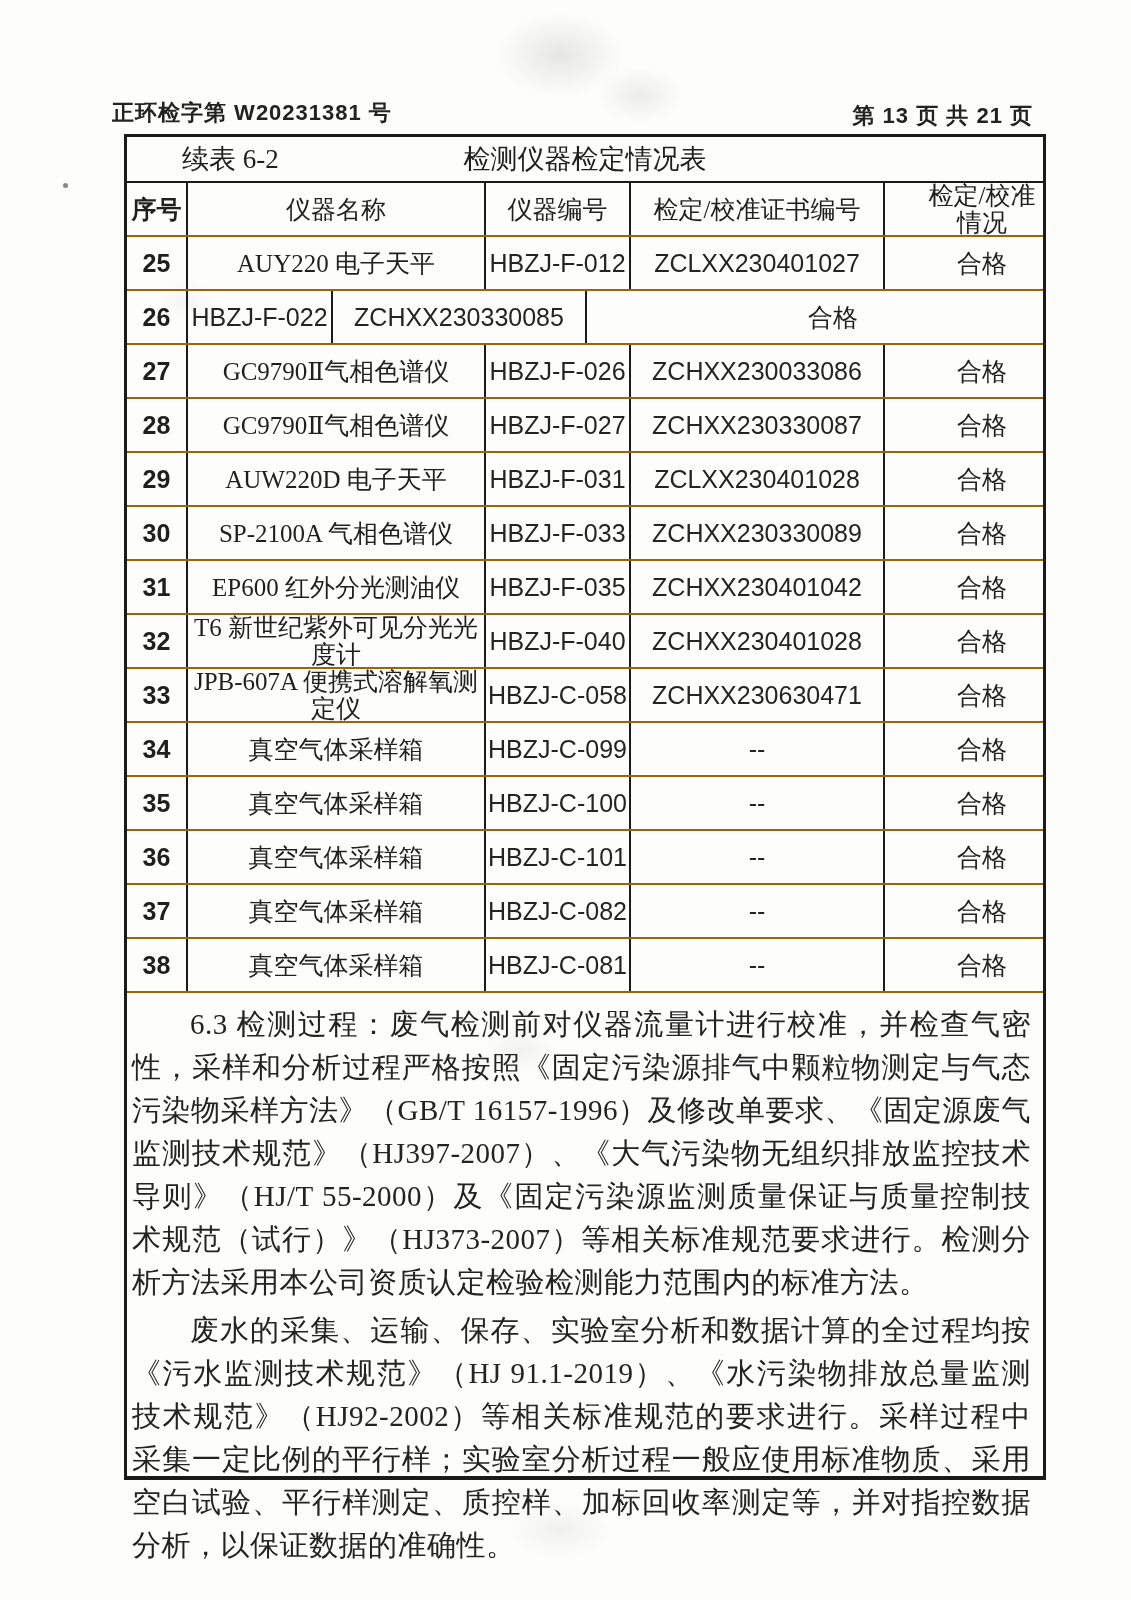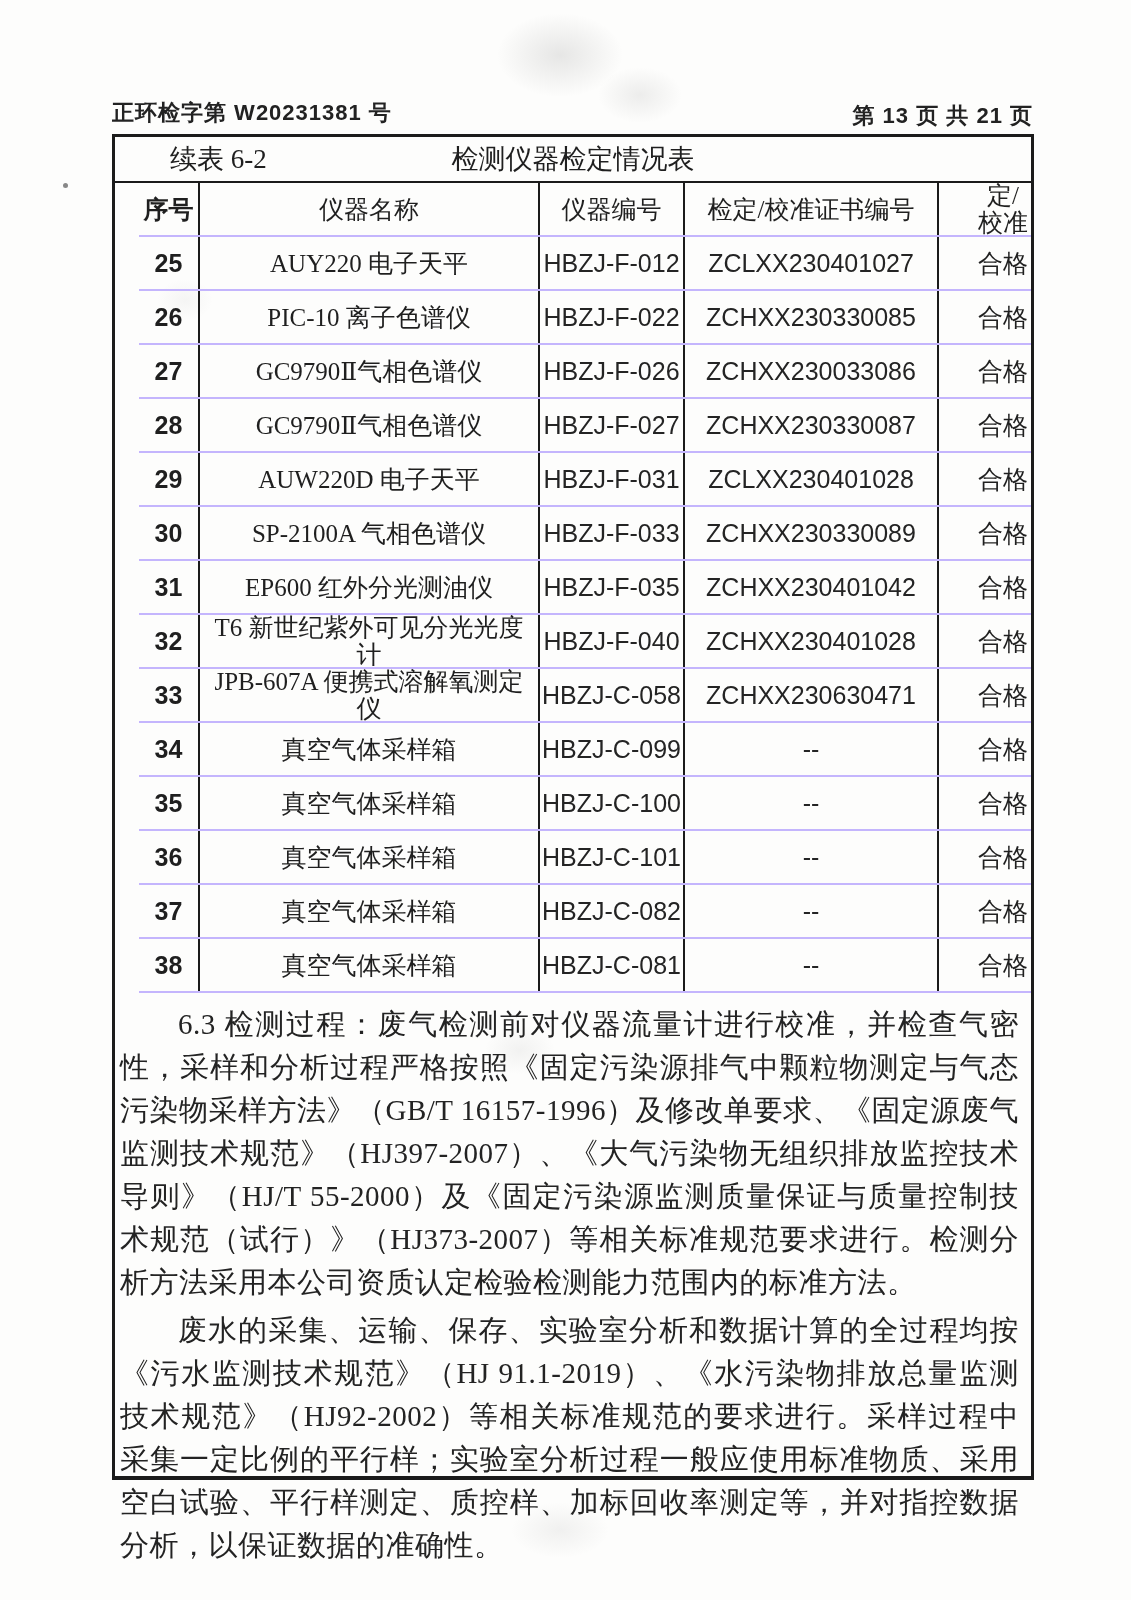--- a/index.html
+++ b/index.html
@@ -28,42 +28,42 @@
     position:absolute;left:112px;top:98px;
     font-size:22px;letter-spacing:1px;color:#222;
     font-family:"Liberation Sans","DejaVu Sans",sans-serif;font-weight:bold;
   }
   .page-indicator{
     position:absolute;right:98px;top:101px;
     font-size:22px;letter-spacing:1px;color:#222;
     font-family:"Liberation Sans","DejaVu Sans",sans-serif;font-weight:bold;text-align:right;
   }
   .sheet-box{
-    position:absolute;left:112px;top:134px;width:922px;height:1346px;
+    position:absolute;left:124px;top:134px;width:922px;height:1346px;
     border:3px solid #1b1b1b;border-bottom-width:4px;box-sizing:border-box;
     background:transparent;
   }
   
   .title-row{
     position:relative;height:44px;border-bottom:2px solid #1b1b1b;
     display:flex;align-items:center;justify-content:center;
     font-size:27px;
   }
   .cont-label{position:absolute;left:55px;top:0;height:100%;display:flex;align-items:center;}
-  .t-row{display:flex;border-bottom:2px solid #c4b5fd;box-sizing:border-box;margin-left:24px;}
+  .t-row{display:flex;border-bottom:2px solid #a16207;box-sizing:border-box;}
   .head-row{height:54px;font-size:25px;}
   .data-row{height:54px;font-size:25px;justify-content:flex-end;}
   .cell{
     display:flex;align-items:center;justify-content:center;text-align:center;
     border-right:2px solid #1b1b1b;box-sizing:border-box;
     line-height:1.08;overflow:hidden;padding:0 2px;
   }
   .cell:last-child{border-right:none;padding-left:38px;}
   .c-no{width:61px;flex:none;}
-  .c-name{width:340px;flex:none;}
+  .c-name{width:298px;flex:none;}
   .c-code{width:145px;flex:none;}
   .c-cert{width:254px;flex:none;}
   .c-status{flex:1;}
   .latin{font-family:"Liberation Sans","DejaVu Sans",sans-serif;font-weight:normal;color:#242424;}
   .c-no{font-family:"Liberation Sans","DejaVu Sans",sans-serif;font-weight:bold;}
   
   .text-section{
     padding:10px 12px 0 5px;
     font-size:29px;line-height:43px;text-align:justify;color:#232323;
     letter-spacing:0.5px;
@@ -97,21 +97,20 @@
 
   <div class="t-row data-row">
     <div class="cell c-no">25</div>
     <div class="cell c-name">AUY220 电子天平</div>
     <div class="cell c-code latin">HBZJ-F-012</div>
     <div class="cell c-cert latin">ZCLXX230401027</div>
     <div class="cell c-status">合格</div>
   </div>
   <div class="t-row data-row">
     <div class="cell c-no">26</div>
-    <div class="cell c-name">PIC-10 离子色谱仪</div>
     <div class="cell c-code latin">HBZJ-F-022</div>
     <div class="cell c-cert latin">ZCHXX230330085</div>
     <div class="cell c-status">合格</div>
   </div>
   <div class="t-row data-row">
     <div class="cell c-no">27</div>
     <div class="cell c-name">GC9790Ⅱ气相色谱仪</div>
     <div class="cell c-code latin">HBZJ-F-026</div>
     <div class="cell c-cert latin">ZCHXX230033086</div>
     <div class="cell c-status">合格</div>

